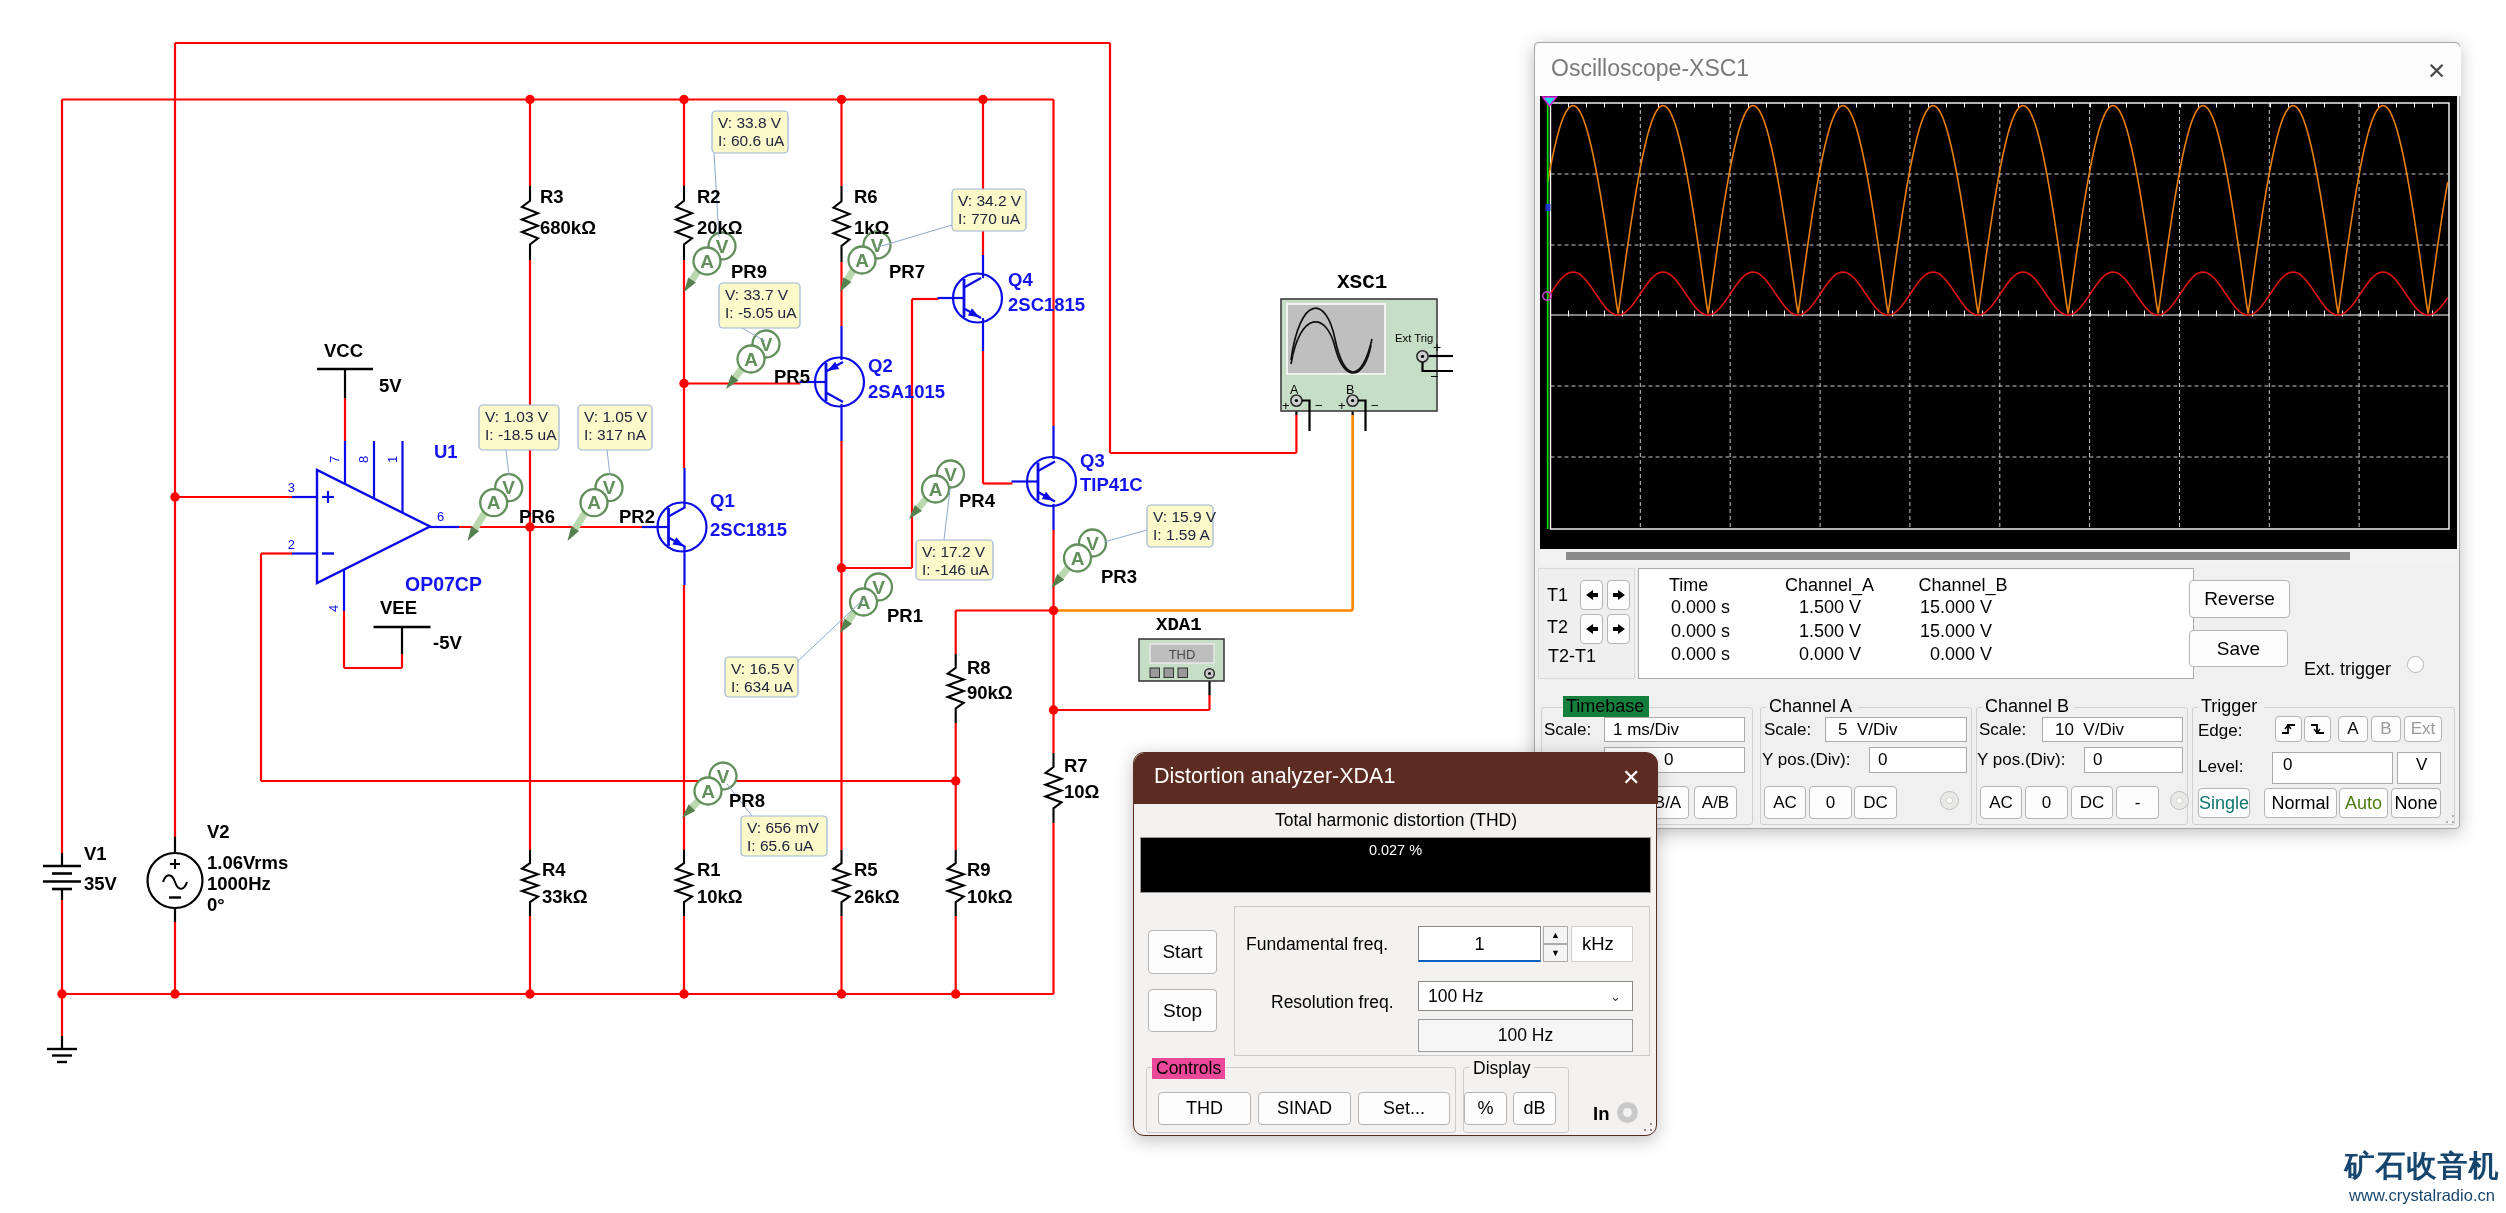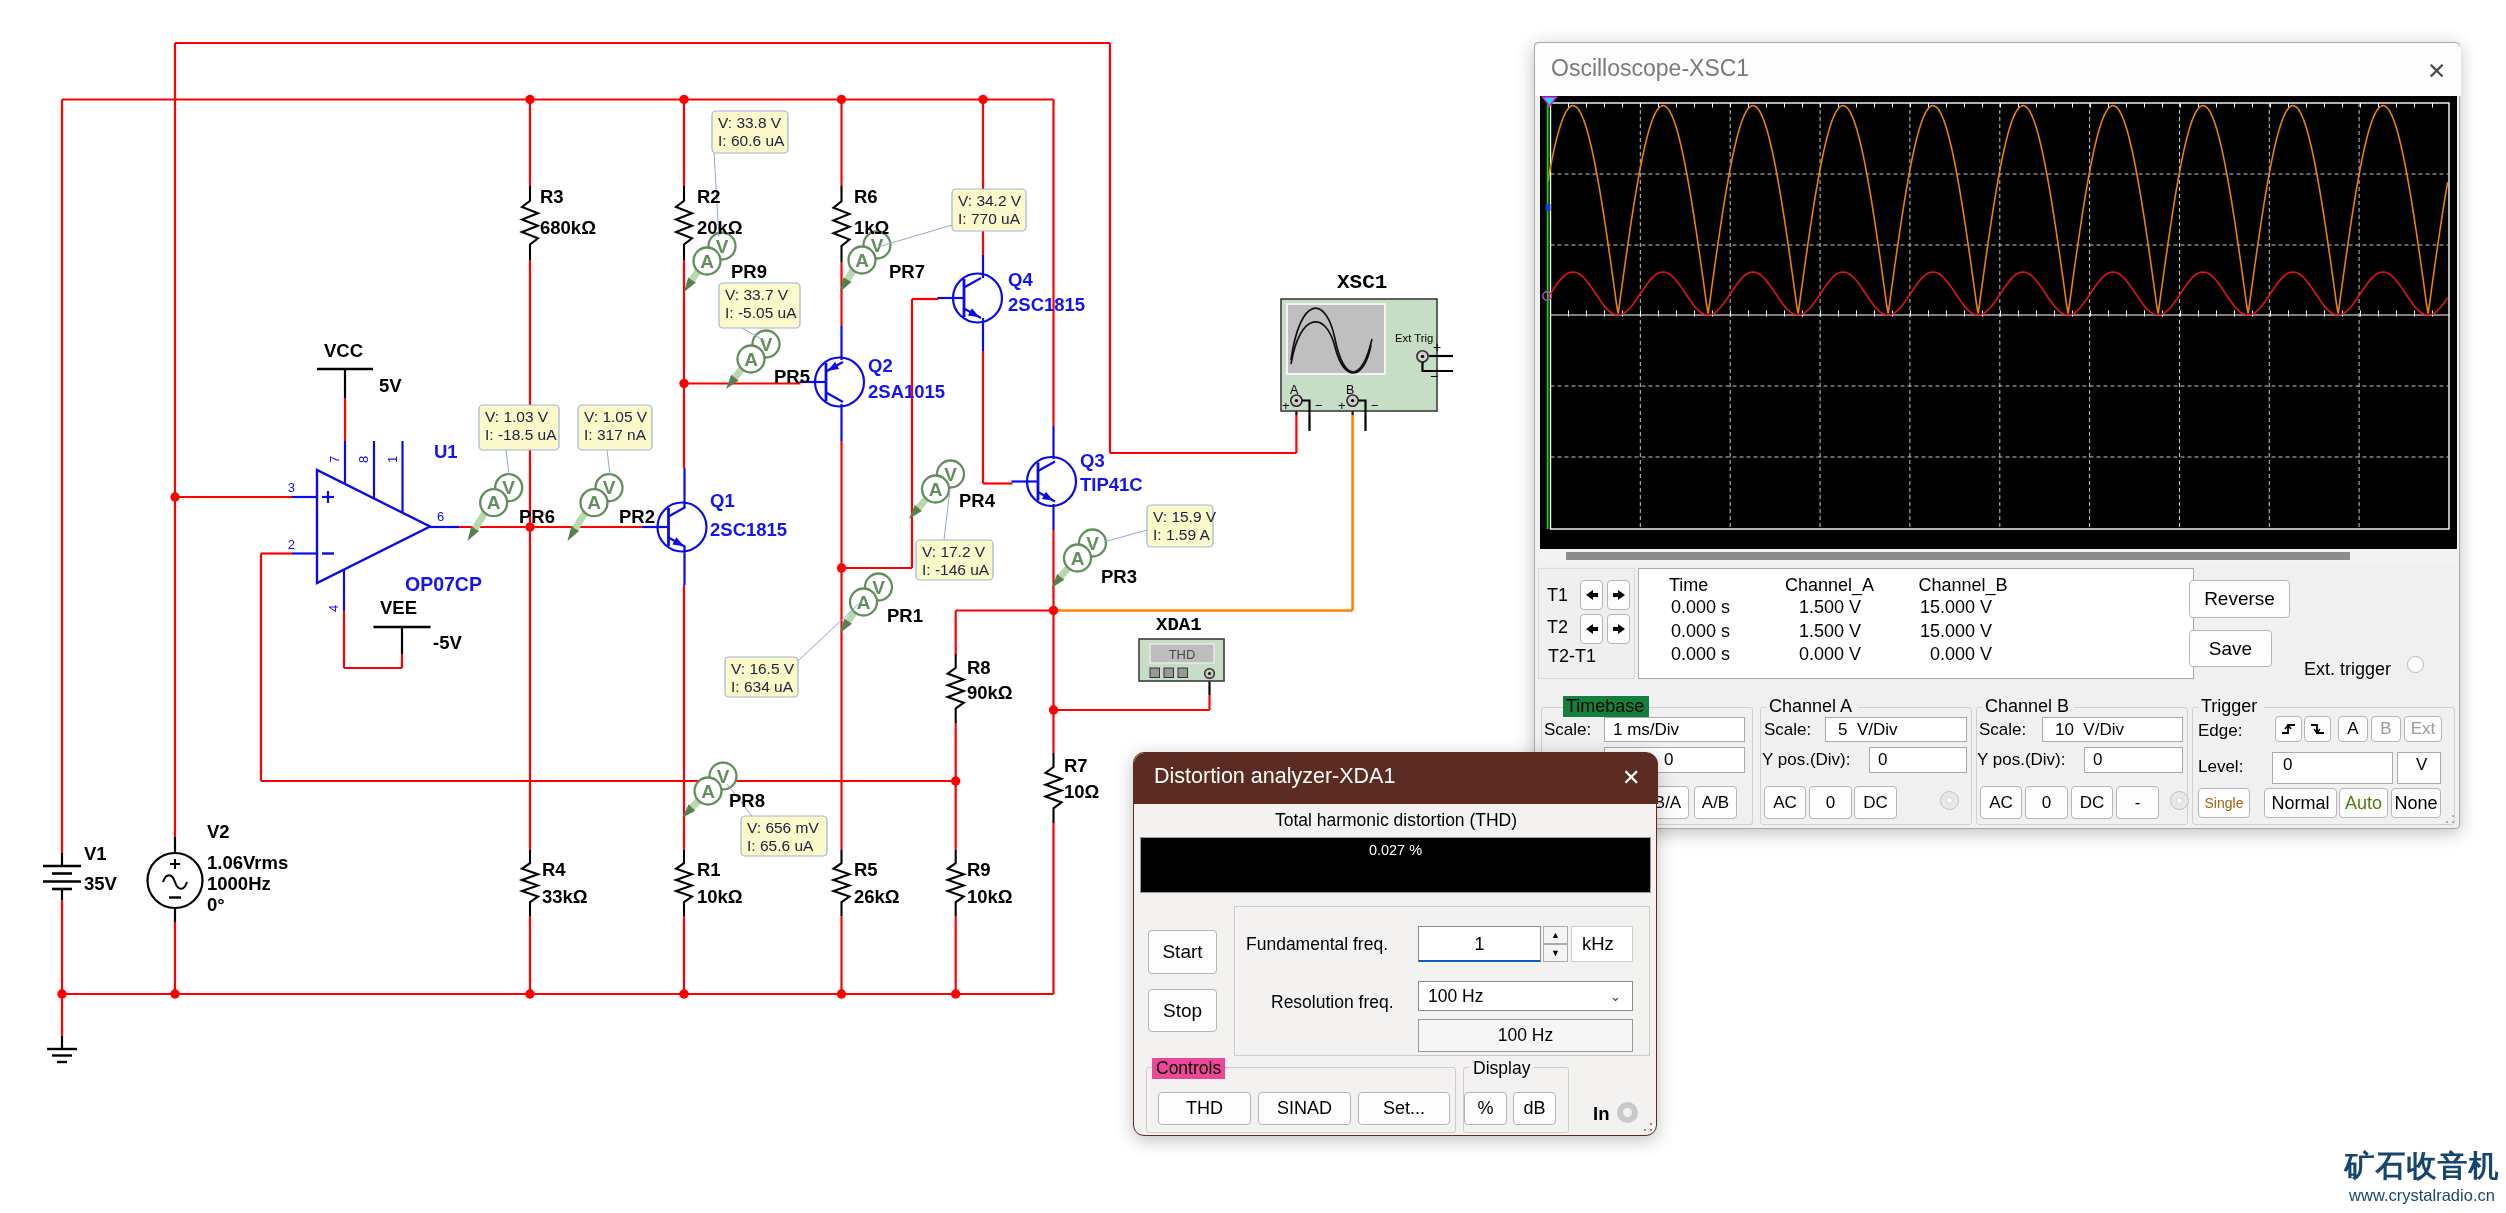--- a/index.html
+++ b/index.html
@@ -494,21 +494,21 @@
 <div class="t" style="left:115px;top:554px;width:80px;text-align:right">0.000 s</div>
 <div class="t" style="left:246px;top:554px;width:80px;text-align:right">1.500 V</div>
 <div class="t" style="left:377px;top:554px;width:80px;text-align:right">15.000 V</div>
 <div class="t" style="left:115px;top:578px;width:80px;text-align:right">0.000 s</div>
 <div class="t" style="left:246px;top:578px;width:80px;text-align:right">1.500 V</div>
 <div class="t" style="left:377px;top:578px;width:80px;text-align:right">15.000 V</div>
 <div class="t" style="left:115px;top:601px;width:80px;text-align:right">0.000 s</div>
 <div class="t" style="left:246px;top:601px;width:80px;text-align:right">0.000 V</div>
 <div class="t" style="left:377px;top:601px;width:80px;text-align:right">0.000 V</div>
 <div class="btn" style="left:654px;top:537px;width:101px;height:38px;font-size:19px;color:#000">Reverse</div>
-<div class="btn" style="left:654px;top:587px;width:83px;height:37px;font-size:19px;color:#000">Save</div>
+<div class="btn" style="left:654px;top:587px;width:99px;height:37px;font-size:19px;color:#000">Save</div>
 <div class="t" style="left:769px;top:616px;font-size:18px">Ext. trigger</div>
 <div style="position:absolute;left:872px;top:613px;width:17px;height:17px;border-radius:50%;background:#fff;border:1.5px solid #b5b5b5"></div>
 <div style="position:absolute;left:6px;top:664px;width:212px;height:118px;border:1px solid #d0d0d0;border-radius:3px"></div>
     <div style="position:absolute;left:28px;top:653px;width:86px;background:#15803d;font-size:18px;padding:0 3px">Timebase</div>
 <div style="position:absolute;left:225px;top:664px;width:212px;height:118px;border:1px solid #d0d0d0;border-radius:3px"></div>
     <div style="position:absolute;left:231px;top:653px;width:92px;background:#f0f0f0;font-size:18px;padding:0 3px">Channel A</div>
 <div style="position:absolute;left:441px;top:664px;width:212px;height:118px;border:1px solid #d0d0d0;border-radius:3px"></div>
     <div style="position:absolute;left:447px;top:653px;width:92px;background:#f0f0f0;font-size:18px;padding:0 3px">Channel B</div>
 <div style="position:absolute;left:657px;top:664px;width:263px;height:118px;border:1px solid #d0d0d0;border-radius:3px"></div>
     <div style="position:absolute;left:663px;top:653px;width:66px;background:#f0f0f0;font-size:18px;padding:0 3px">Trigger</div>
@@ -550,21 +550,21 @@
         <path d="M1 4 L7 4 L7 12 L14 12" fill="none" stroke="#000" stroke-width="1.8"></path>
         <path d="M4 8 L7 12 L10 8" fill="none" stroke="#000" stroke-width="1.4"></path>
       </svg>
     </div>
 <div class="btn" style="left:803px;top:673px;width:30px;height:26px;font-size:17px;color:#000">A</div>
 <div class="btn" style="left:836px;top:673px;width:30px;height:26px;font-size:17px;color:#9a9a9a">B</div>
 <div class="btn" style="left:869px;top:673px;width:38px;height:26px;font-size:17px;color:#9a9a9a">Ext</div>
 <div class="t" style="left:663px;top:714px;font-size:17px">Level:</div>
 <div class="inp" style="left:737px;top:709px;width:121px;height:32px;padding-left:10px">0</div>
 <div class="inp" style="left:862px;top:709px;width:44px;height:32px;padding-left:18px">V</div>
-<div class="btn" style="left:663px;top:745px;width:52px;height:30px;font-size:14px;color:#a16207">Single</div>
+<div class="btn" style="left:663px;top:745px;width:52px;height:30px;font-size:18px;color:#0f766e">Single</div>
 <div class="btn" style="left:729px;top:745px;width:73px;height:30px;font-size:18px;color:#000">Normal</div>
 <div class="btn" style="left:804px;top:745px;width:49px;height:30px;font-size:18px;color:#4d7c0f">Auto</div>
 <div class="btn" style="left:856px;top:745px;width:50px;height:30px;font-size:18px;color:#000">None</div>
 <div style="position:absolute;right:4px;bottom:4px;width:10px;height:10px;background:radial-gradient(circle at 2px 8px,#b0b0b0 1.2px,transparent 1.5px),radial-gradient(circle at 8px 8px,#b0b0b0 1.2px,transparent 1.5px),radial-gradient(circle at 8px 2px,#b0b0b0 1.2px,transparent 1.5px)"></div>
 </div>
 <div class="win" style="left:1133px;top:752px;width:524px;height:384px;background:#f4f2f1;border:1px solid #5c2b21;border-radius:11px">
 <div style="position:absolute;left:0;top:0;width:524px;height:51px;background:#5c2b21;border-radius:11px 11px 0 0"></div>
 <div style="position:absolute;left:20px;top:11px;font-size:21.5px;color:#fff">Distortion analyzer-XDA1</div>
 <div style="position:absolute;left:488px;top:12px;font-size:22px;color:#fff;font-weight:300">✕</div>
 <div class="t" style="left:0;top:57px;width:524px;text-align:center;font-size:17.5px">Total harmonic distortion (THD)</div>

